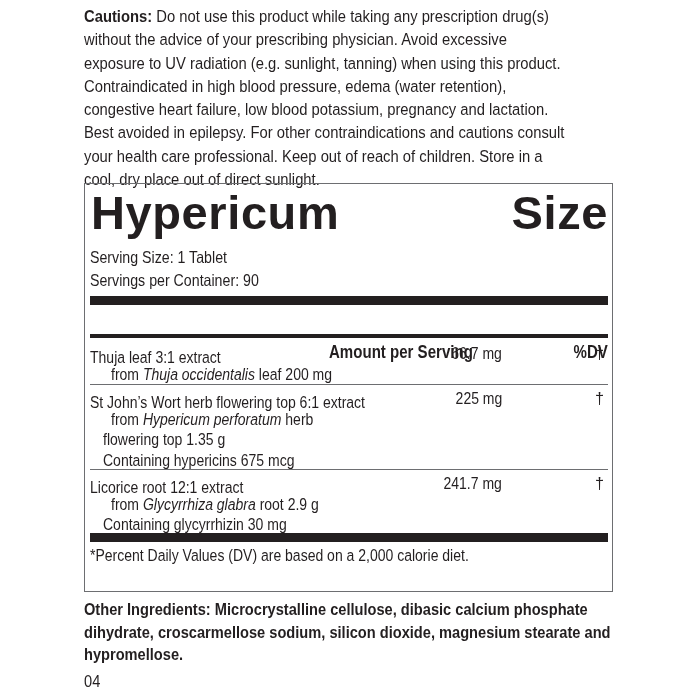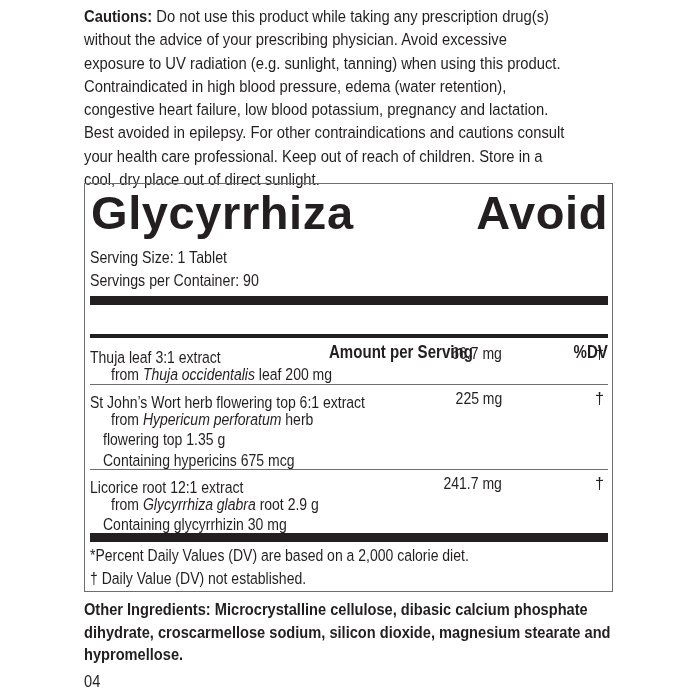--- a/index.html
+++ b/index.html
@@ -162,22 +162,22 @@
   <span class="line">exposure to UV radiation (e.g. sunlight, tanning) when using this product.</span>
   <span class="line">Contraindicated in high blood pressure, edema (water retention),</span>
   <span class="line">congestive heart failure, low blood potassium, pregnancy and lactation.</span>
   <span class="line">Best avoided in epilepsy. For other contraindications and cautions consult</span>
   <span class="line">your health care professional. Keep out of reach of children. Store in a</span>
   <span class="line">cool, dry place out of direct sunlight.</span>
 </div>
 
 <div class="facts-box">
   <div class="facts-title">
-    <span>Glycyrrhiza</span>
-    <span>Avoid</span>
+    <span>Hypericum</span>
+    <span>Size</span>
   </div>
 
   <div class="serving s1"><span class="narrow">Serving Size: 1 Tablet</span></div>
   <div class="serving s2"><span class="narrow">Servings per Container: 90</span></div>
 
   <div class="bar-thick bar-1"></div>
 
   <div class="col-header amount"><span class="narrow">Amount per Serving</span></div>
   <div class="col-header dv"><span class="narrow">%DV</span></div>
 
@@ -205,21 +205,20 @@
     <div class="name"><span class="narrow">Licorice root 12:1 extract</span></div>
     <div class="sub l1"><span class="narrow"><span>from </span><i>Glycyrrhiza glabra</i><span> root 2.9 g</span></span></div>
     <div class="sub l2"><span class="narrow">Containing glycyrrhizin 30 mg</span></div>
     <div class="amt"><span class="narrow">241.7 mg</span></div>
     <div class="dagger">†</div>
   </div>
 
   <div class="bar-thick bar-3"></div>
 
   <div class="footnote fn-1"><span class="narrow">*Percent Daily Values (DV) are based on a 2,000 calorie diet.</span></div>
-  <div class="footnote fn-2"><span class="narrow">† Daily Value (DV) not established.</span></div>
 </div>
 
 <div class="other">
   <span class="line">Other Ingredients: Microcrystalline cellulose, dibasic calcium phosphate</span>
   <span class="line">dihydrate, croscarmellose sodium, silicon dioxide, magnesium stearate and</span>
   <span class="line">hypromellose.</span>
 </div>
 
 <div class="lot-code"><span class="narrow">04</span></div>
 

